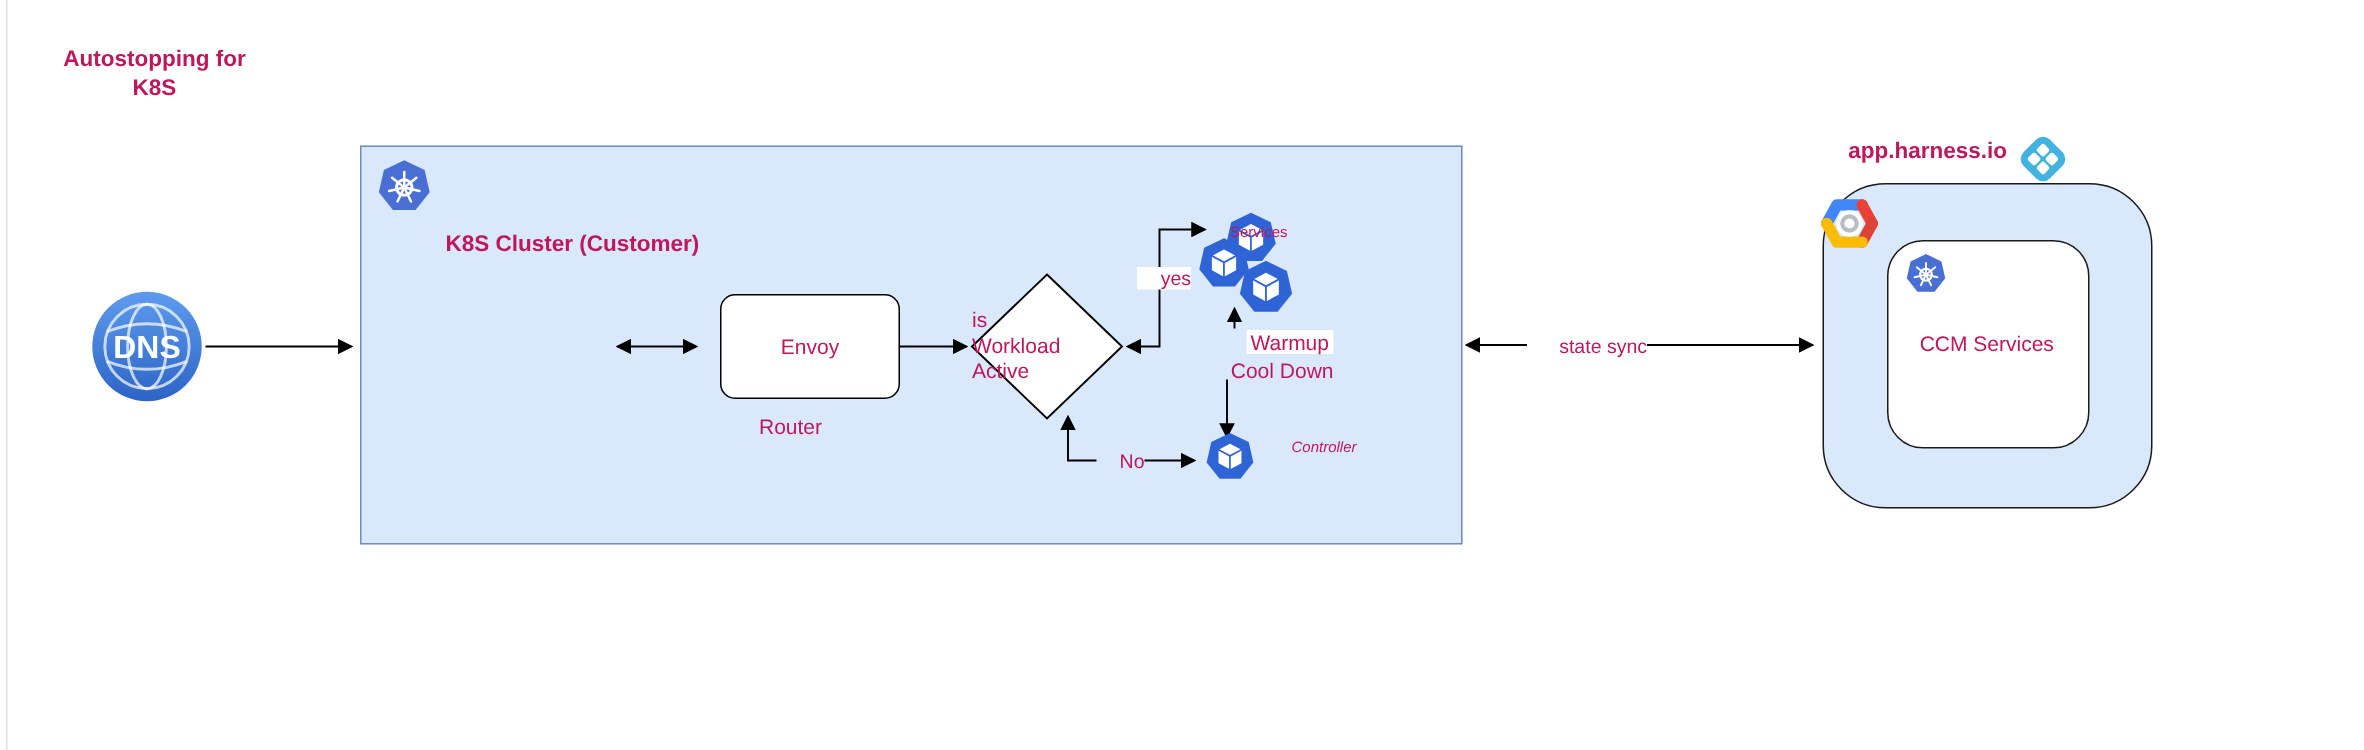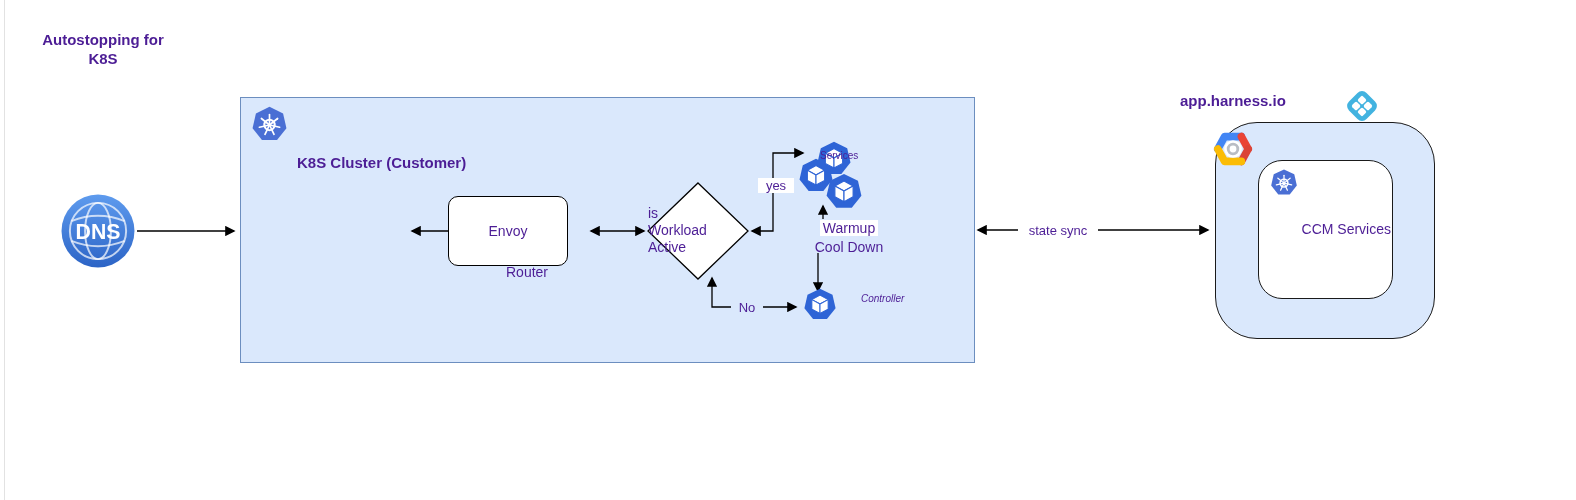--- a/index.html
+++ b/index.html
@@ -1,57 +1,57 @@
 <!DOCTYPE html>
 <html><head>
 <meta charset="utf-8">
 <style>
   html,body{margin:0;padding:0;background:#fff;}
   #canvas{position:relative;width:1576px;height:500px;background:#ffffff;overflow:hidden;
-          font-family:"Liberation Sans",sans-serif;color:#4c1d95;}
+          font-family:"Liberation Sans",sans-serif;color:#be185d;}
   .abs{position:absolute;}
   .edge-line{position:absolute;left:0;top:0;width:1576px;height:500px;pointer-events:none;}
   #page-edge{left:4px;top:0;width:1px;height:500px;background:#e2e2e2;}
   #title{left:28px;top:30px;width:150px;text-align:center;font-weight:bold;font-size:15px;line-height:19px;}
   
   #cluster-box{left:240px;top:97px;width:733px;height:264px;background:#dae8fc;border:1px solid #6c8ebf;}
   #cluster-k8s-icon{left:251px;top:105px;width:37px;height:37px;}
   #cluster-title{left:297px;top:114px;font-weight:bold;font-size:15px;margin-top:40px;}
   
   .node-box{background:#fff;border:1px solid #000;border-radius:10px;display:flex;align-items:center;
             justify-content:center;text-align:center;font-size:14px;line-height:17px;}
   #ingress-box{left:289px;top:196px;width:118px;height:68px;}
-  #envoy-box{left:448px;top:196px;width:118px;height:68px;align-items:center;}
-  #router-caption{left:468px;top:264px;width:118px;text-align:center;font-size:14px;}
+  #envoy-box{left:480px;top:196px;width:118px;height:68px;align-items:center;}
+  #router-caption{left:468px;top:276px;width:118px;text-align:center;font-size:14px;}
   #decision-label{left:648px;top:205px;width:100px;text-align:left;font-size:14px;line-height:17px;}
   
   #dns-icon{left:60px;top:193px;width:76px;height:76px;}
   
   .cube{width:36px;height:36px;}
   #services-cube-1{left:816px;top:140px;}
   #services-cube-2{left:798px;top:157px;}
   #services-cube-3{left:825px;top:172px;width:38px;height:38px;}
   #services-label{left:820px;top:150px;font-size:10px;}
   #controller-cube{left:803px;top:287px;width:34px;height:34px;}
   #controller-label{left:861px;top:293px;font-size:10px;font-style:italic;}
   
-  .edge-label{position:absolute;font-size:13px;text-align:center;}
+  .edge-label{position:absolute;font-size:13px;text-align:right;}
   #label-yes{left:758px;top:178px;width:36px;background:#fff;}
   #label-no{left:731px;top:300px;width:32px;background:#dae8fc;}
   #label-warmup{left:778px;top:219px;width:80px;font-size:14px;line-height:19px;margin-left:31px;}
   #label-warmup .l1{background:#fff;padding:0 3px;}
   #label-statesync{left:1018px;top:223px;width:80px;background:#fff;}
   
-  #harness-domain{left:1180px;top:92px;width:158px;font-weight:bold;font-size:15px;}
+  #harness-domain{left:1180px;top:92px;width:158px;text-align:right;font-weight:bold;font-size:15px;}
   #harness-logo{left:1342px;top:86px;width:40px;height:40px;}
   #harness-box{left:1215px;top:122px;width:218px;height:215px;background:#dae8fc;border:1px solid #1a1a1a;border-radius:42px;}
   #gcp-icon{left:1213px;top:129px;width:40px;height:40px;}
   #ccm-box{left:1258px;top:160px;width:133px;height:137px;background:#fff;border:1px solid #1a1a1a;border-radius:24px;}
   #ccm-k8s-icon{left:1270px;top:168px;width:28px;height:28px;}
-  #ccm-label{left:1258px;top:221px;width:133px;text-align:right;font-size:14px;}
+  #ccm-label{left:1258px;top:221px;width:133px;text-align:center;font-size:14px;}
   svg{display:block;}
 </style>
 </head>
 <body>
 
 <div id="canvas">
 
   <svg width="0" height="0" style="position:absolute" aria-hidden="true">
     <defs>
       <polygon id="sym-heptagon" points="50,5 86.7,22.7 95.8,62.5 70.4,94.4 29.6,94.4 4.2,62.5 13.3,22.7" stroke-linejoin="round"></polygon>

